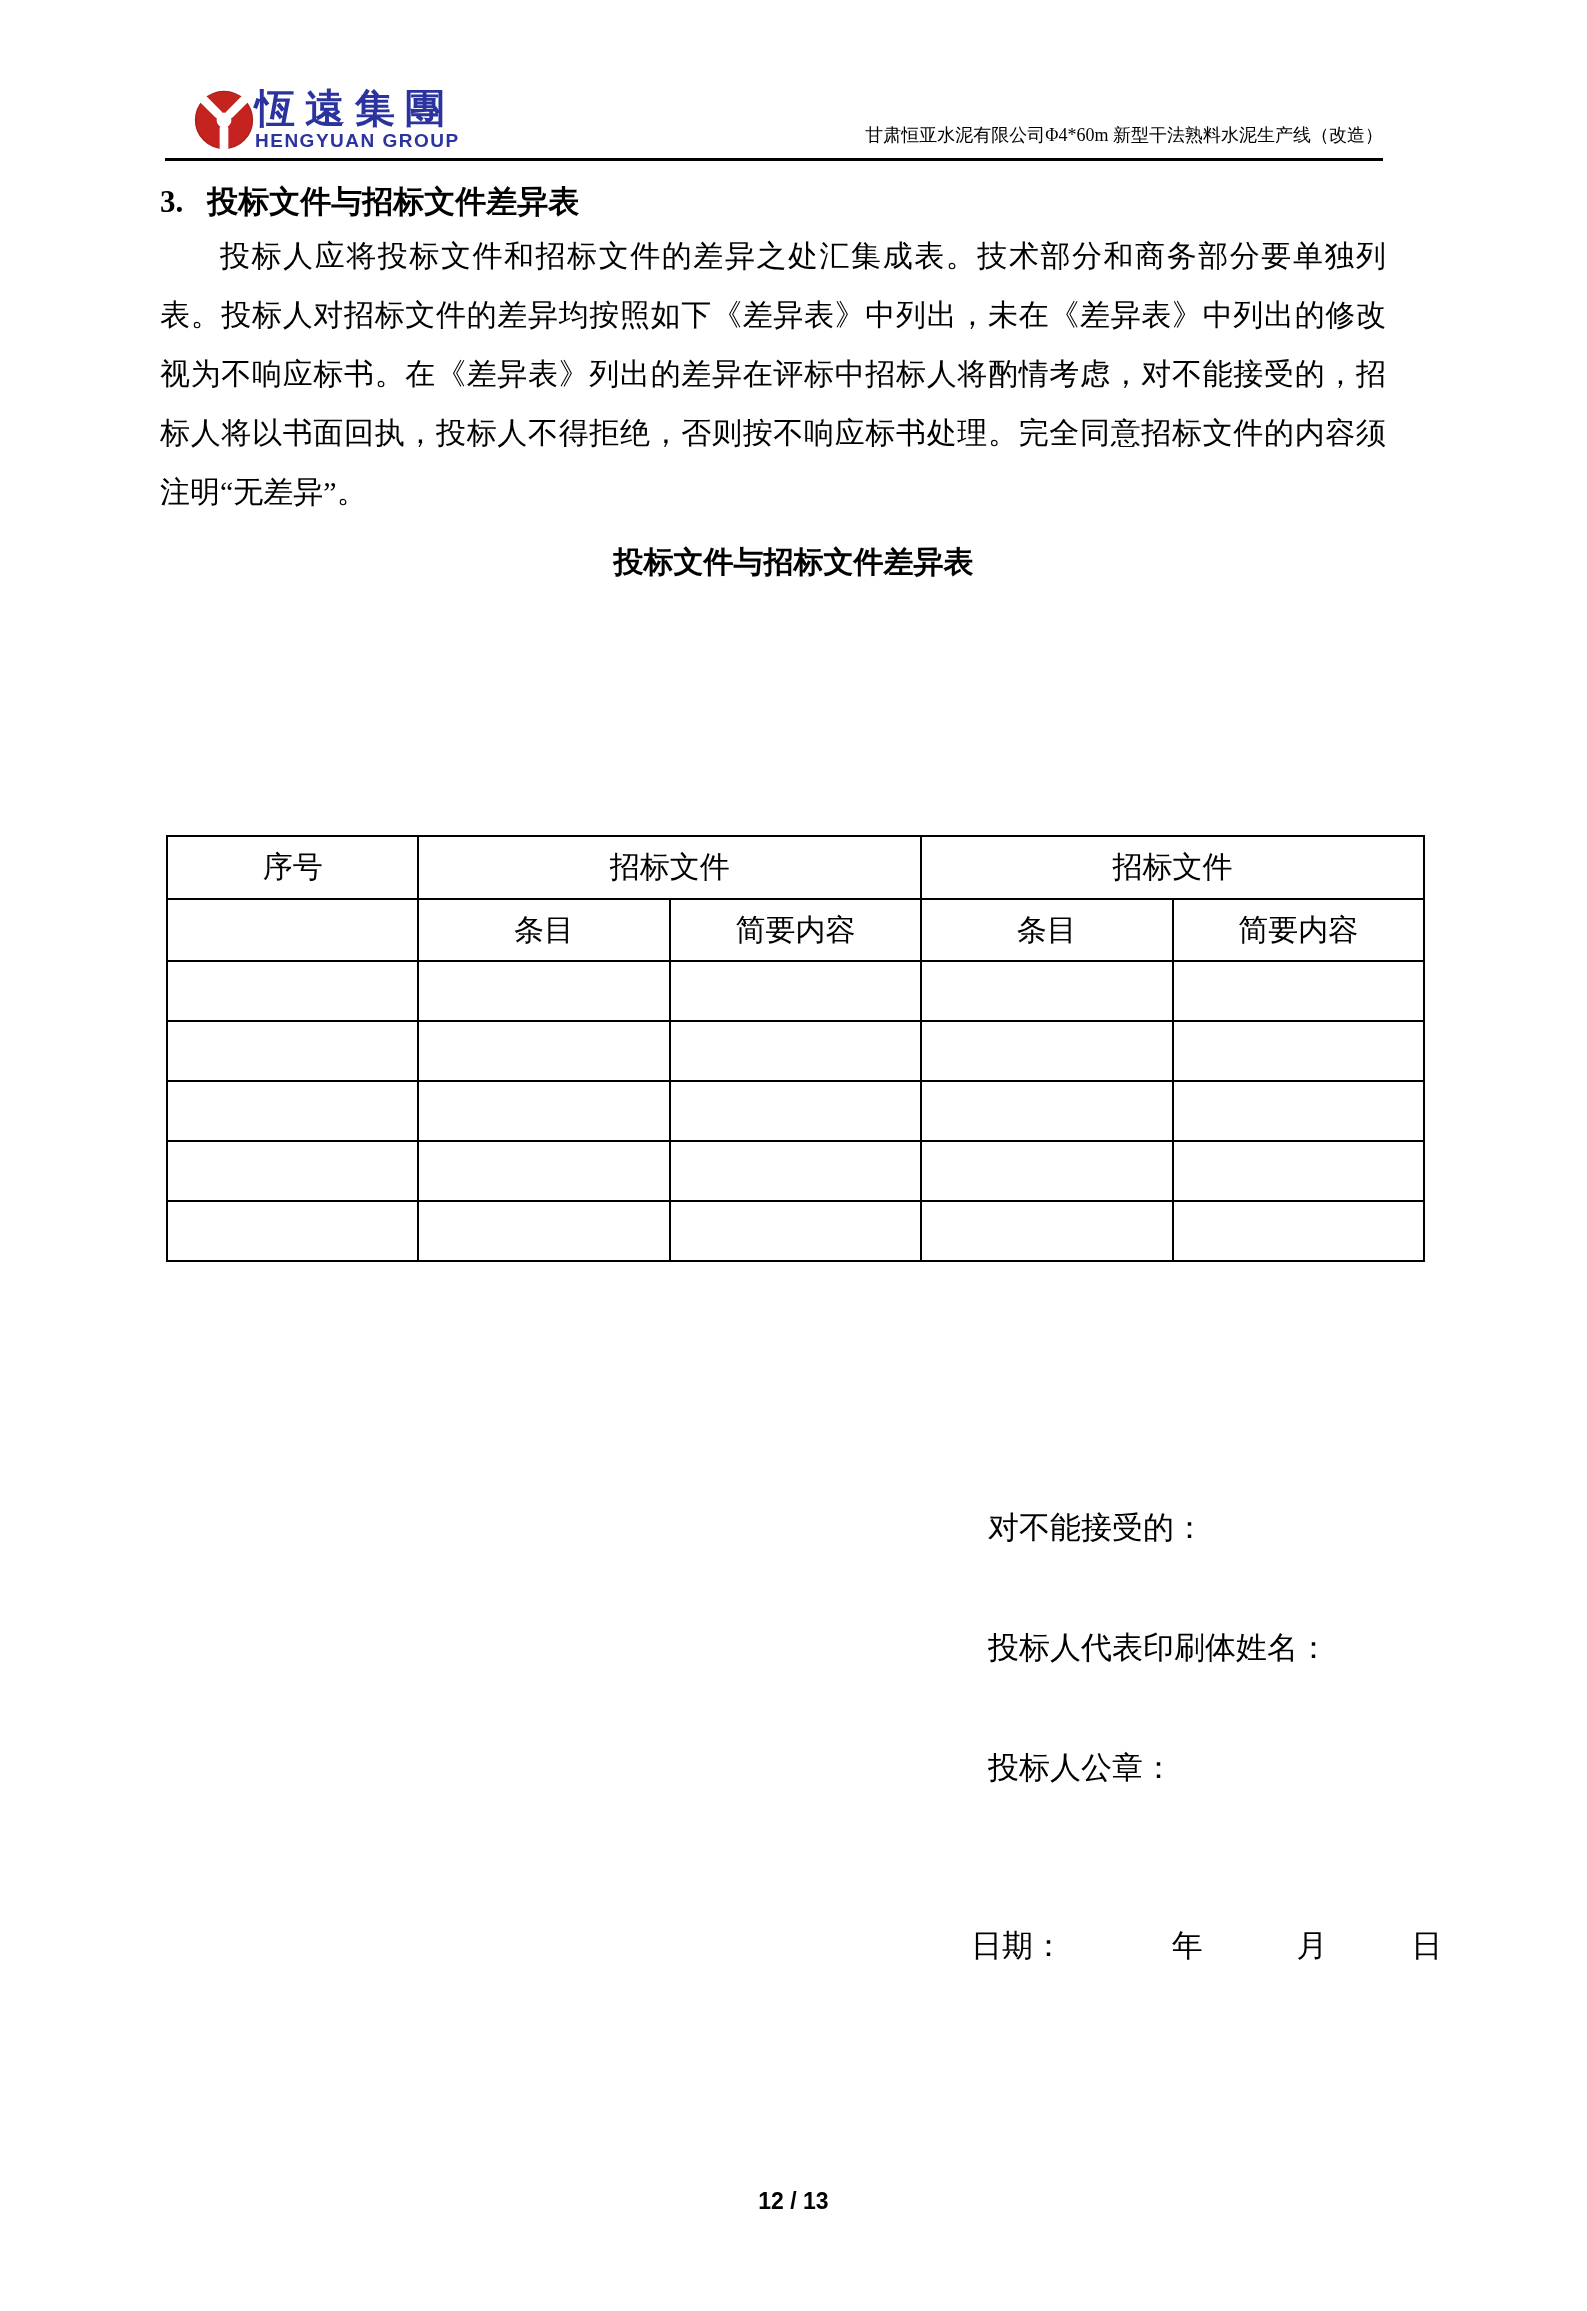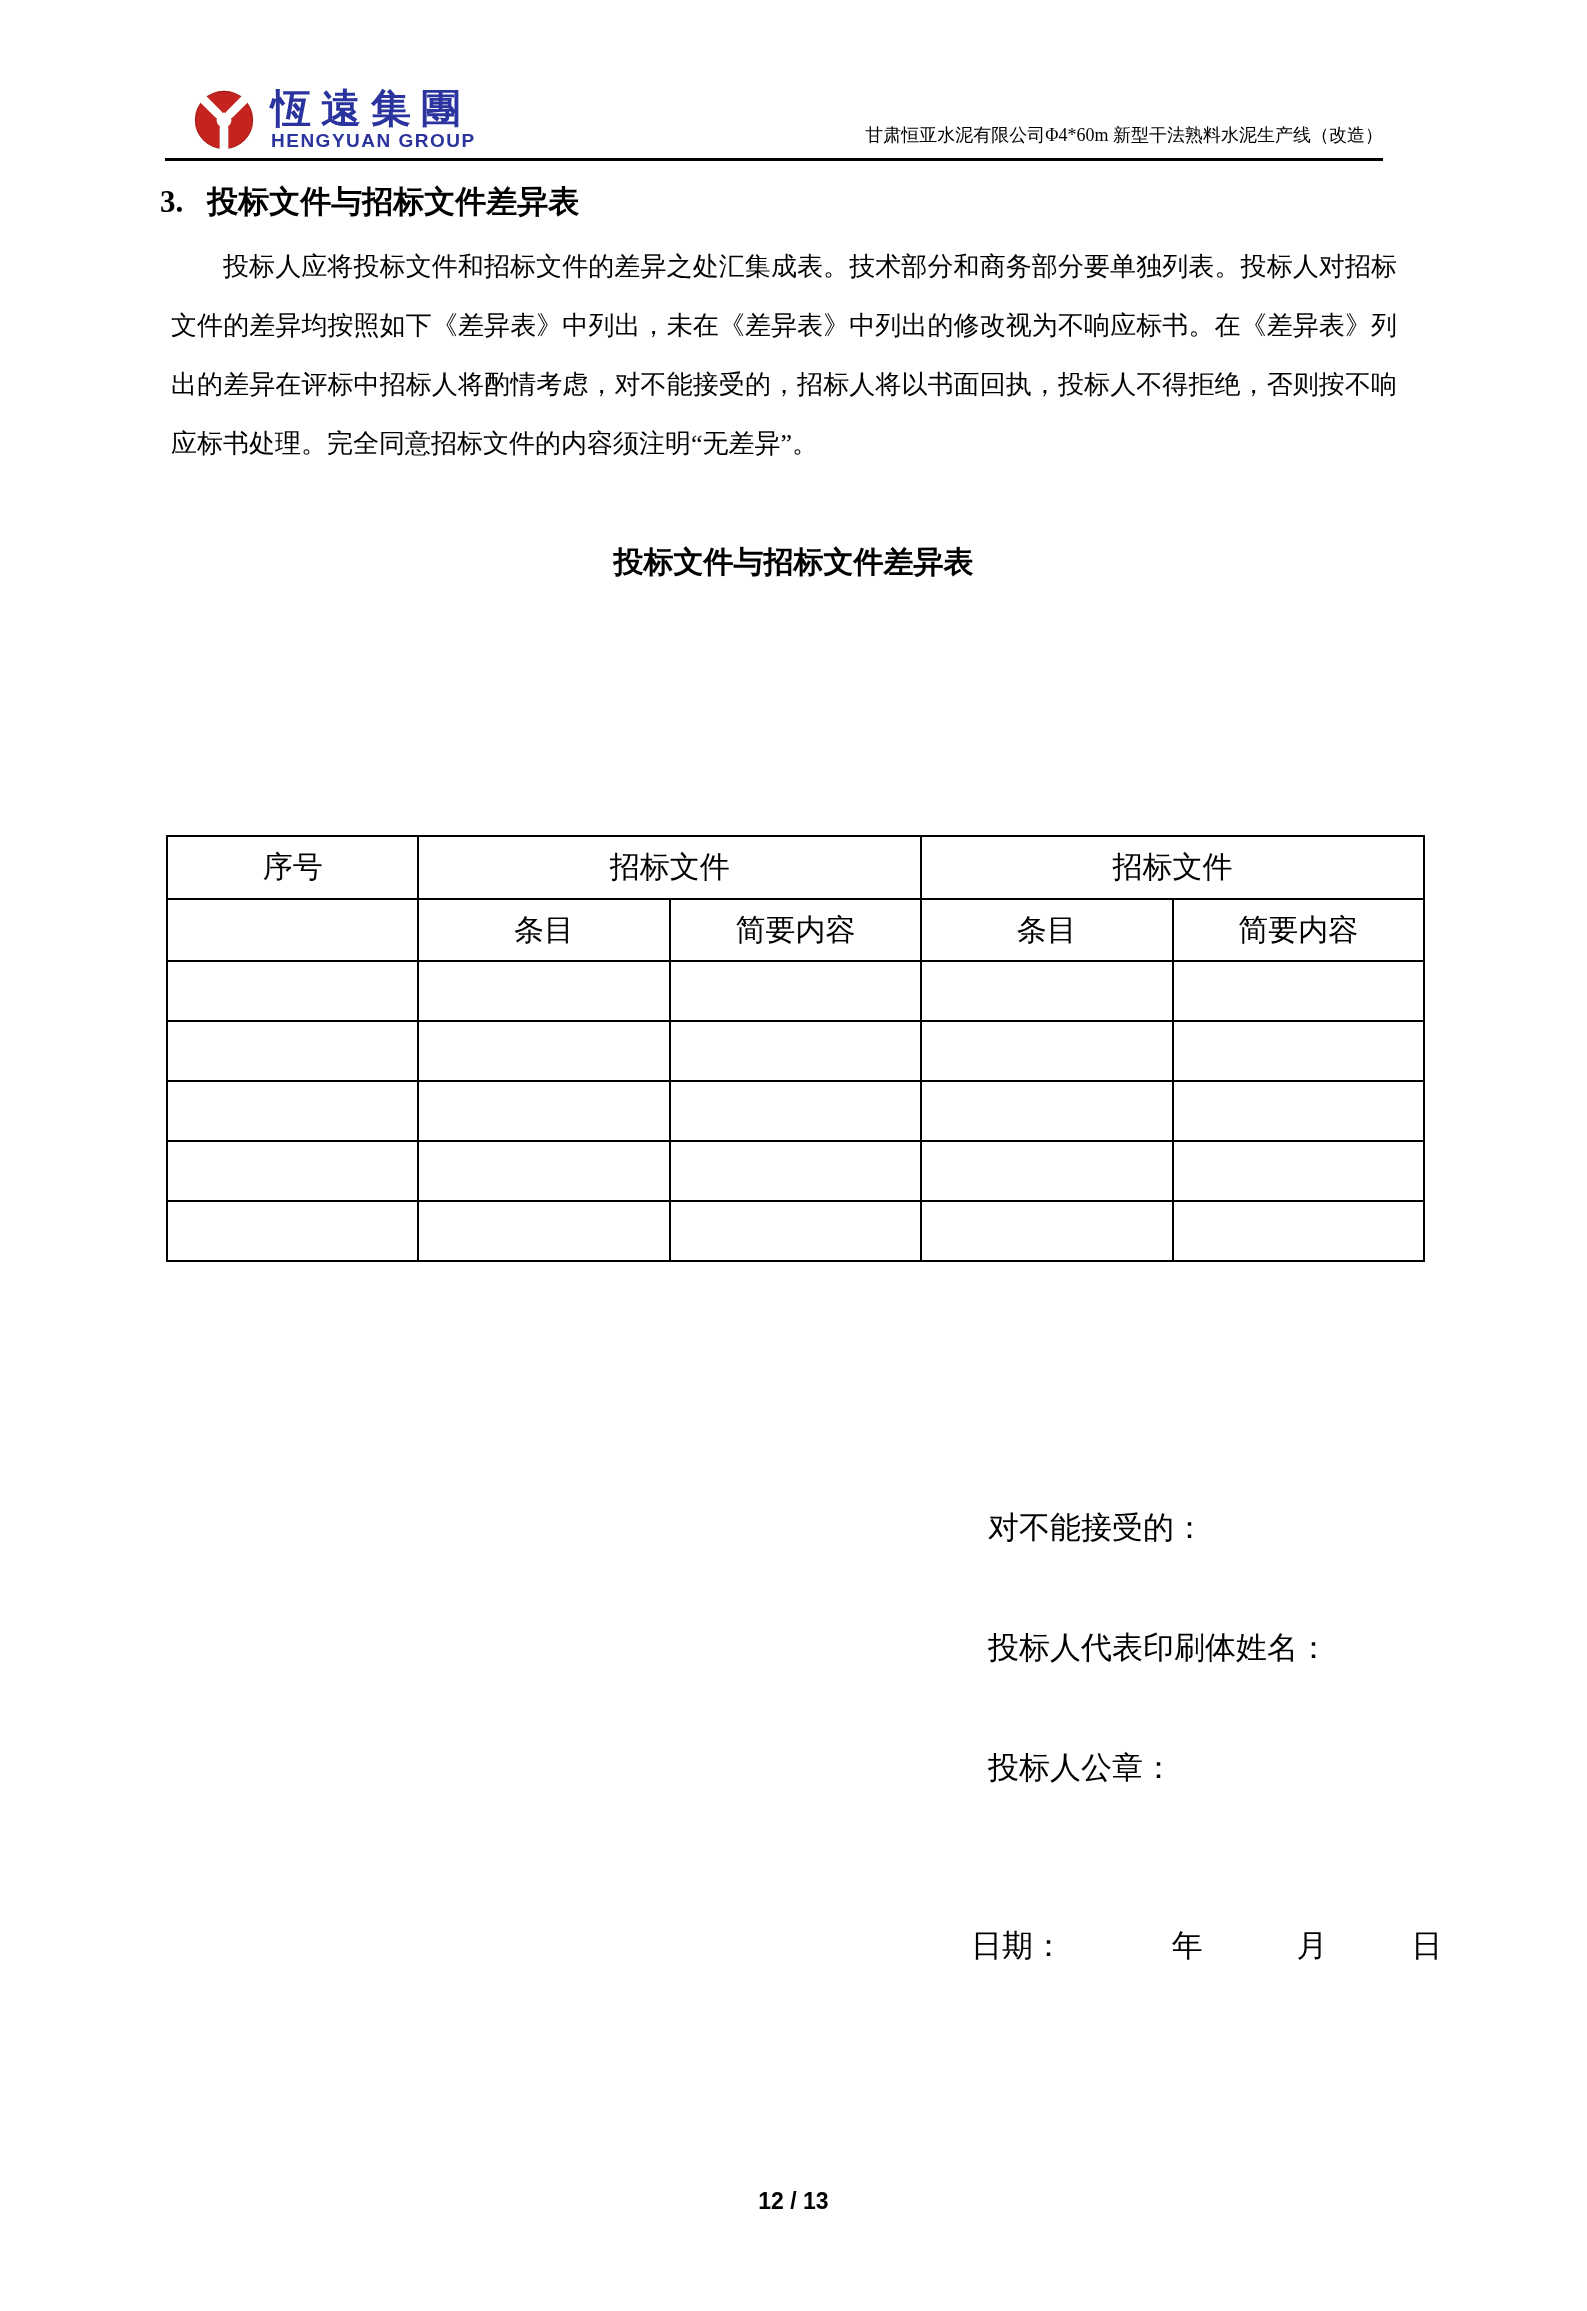--- a/index.html
+++ b/index.html
@@ -5,21 +5,21 @@
   html,body{margin:0;padding:0;background:#fff;}
   .page{
     position:relative;
     width:1587px;height:2311px;
     background:#ffffff;
     font-family:"Liberation Serif","DejaVu Serif",serif;
     color:#000;
     overflow:hidden;
   }
   
-  .logo{position:absolute;left:193px;top:88px;display:flex;align-items:center;gap:16px;}
+  .logo{position:absolute;left:193px;top:88px;display:flex;align-items:center;gap:0;}
   .logo-mark{width:62px;height:62px;flex:0 0 auto;}
   .logo-text{display:flex;flex-direction:column;align-items:flex-start;}
   .logo-cn{
     font-size:40px;font-weight:bold;line-height:42px;
     letter-spacing:10px;white-space:nowrap;
     font-family:"Liberation Serif","DejaVu Serif",serif;
   }
   .logo-en{
     font-size:19px;font-weight:bold;letter-spacing:1.5px;line-height:22px;
     font-family:"Liberation Sans","DejaVu Sans",sans-serif;white-space:nowrap;
@@ -30,23 +30,23 @@
   }
   .header-rule{position:absolute;top:158px;left:165px;width:1218px;height:3px;background:#000;}
   
   .section-heading{
     position:absolute;top:182px;left:160px;
     display:flex;gap:24px;font-size:31px;font-weight:bold;line-height:40px;
   }
   
   .body-para{
     position:absolute;left:160px;width:1226px;
-    font-size:26px;line-height:59px;
+    font-size:30px;line-height:59px;
     text-align:justify;text-indent:2em;
-    margin:11px;
+    margin:0;
   }
   .para-1{top:226px;}
   .para-2{top:588px;}
   .table-title{
     position:absolute;top:540px;left:0;width:1587px;
     text-align:center;font-size:30px;font-weight:bold;line-height:44px;
   }
   
   .diff-table{
     position:absolute;top:835px;left:166px;width:1259px;

